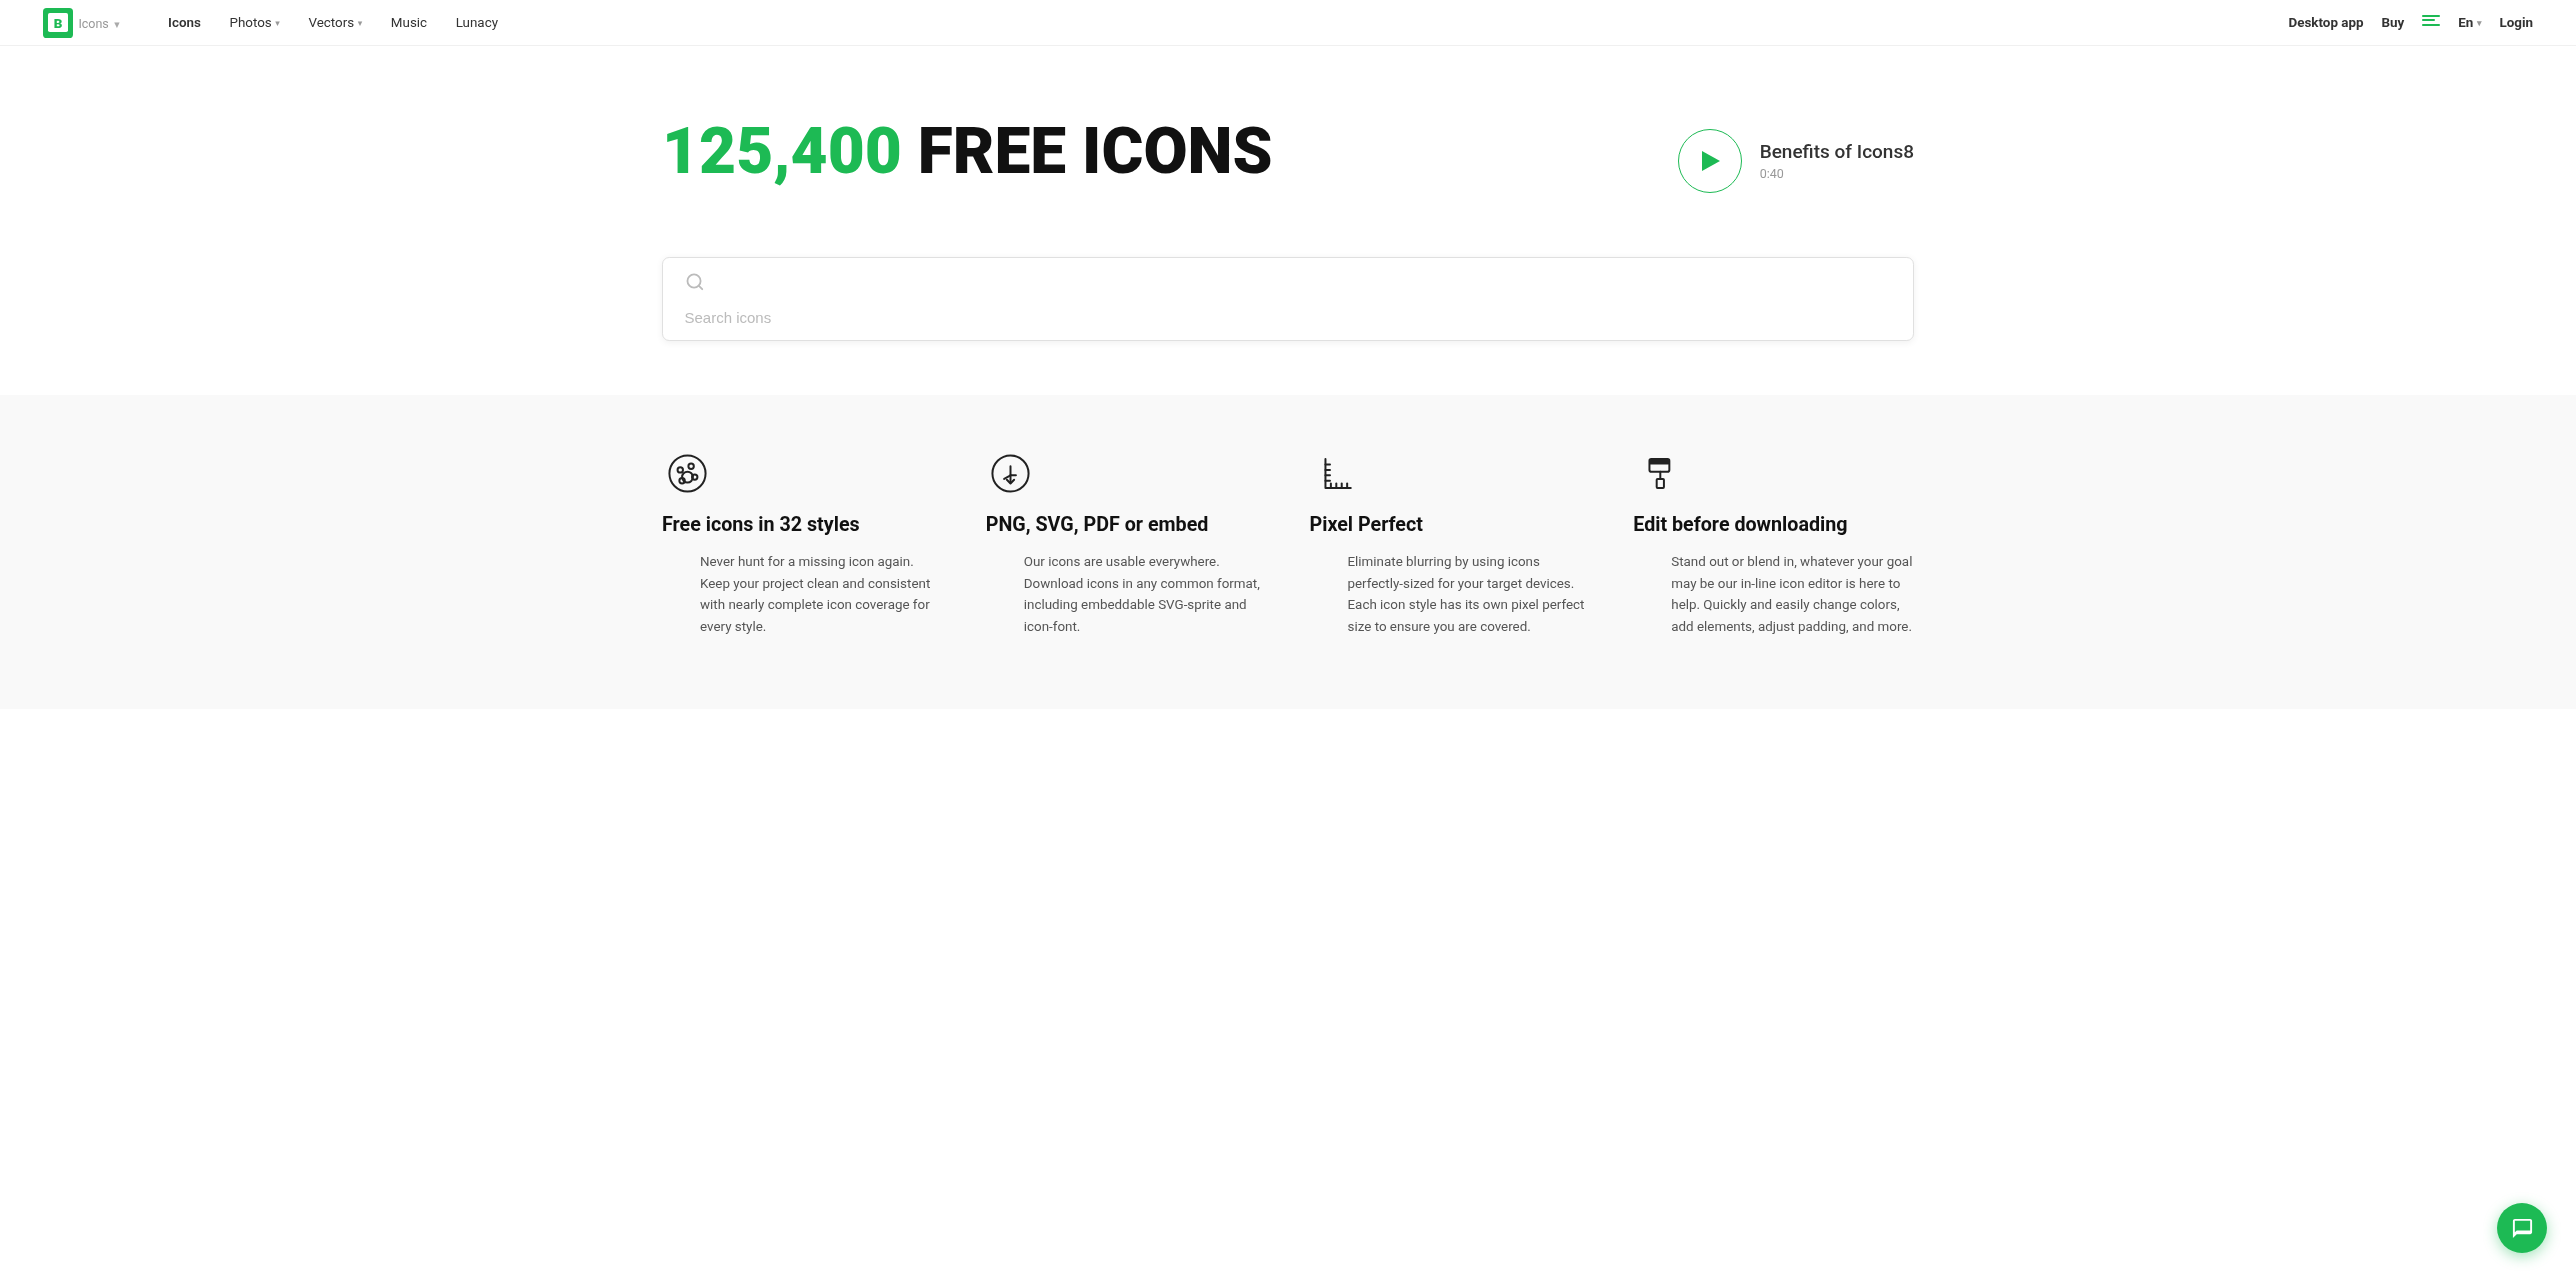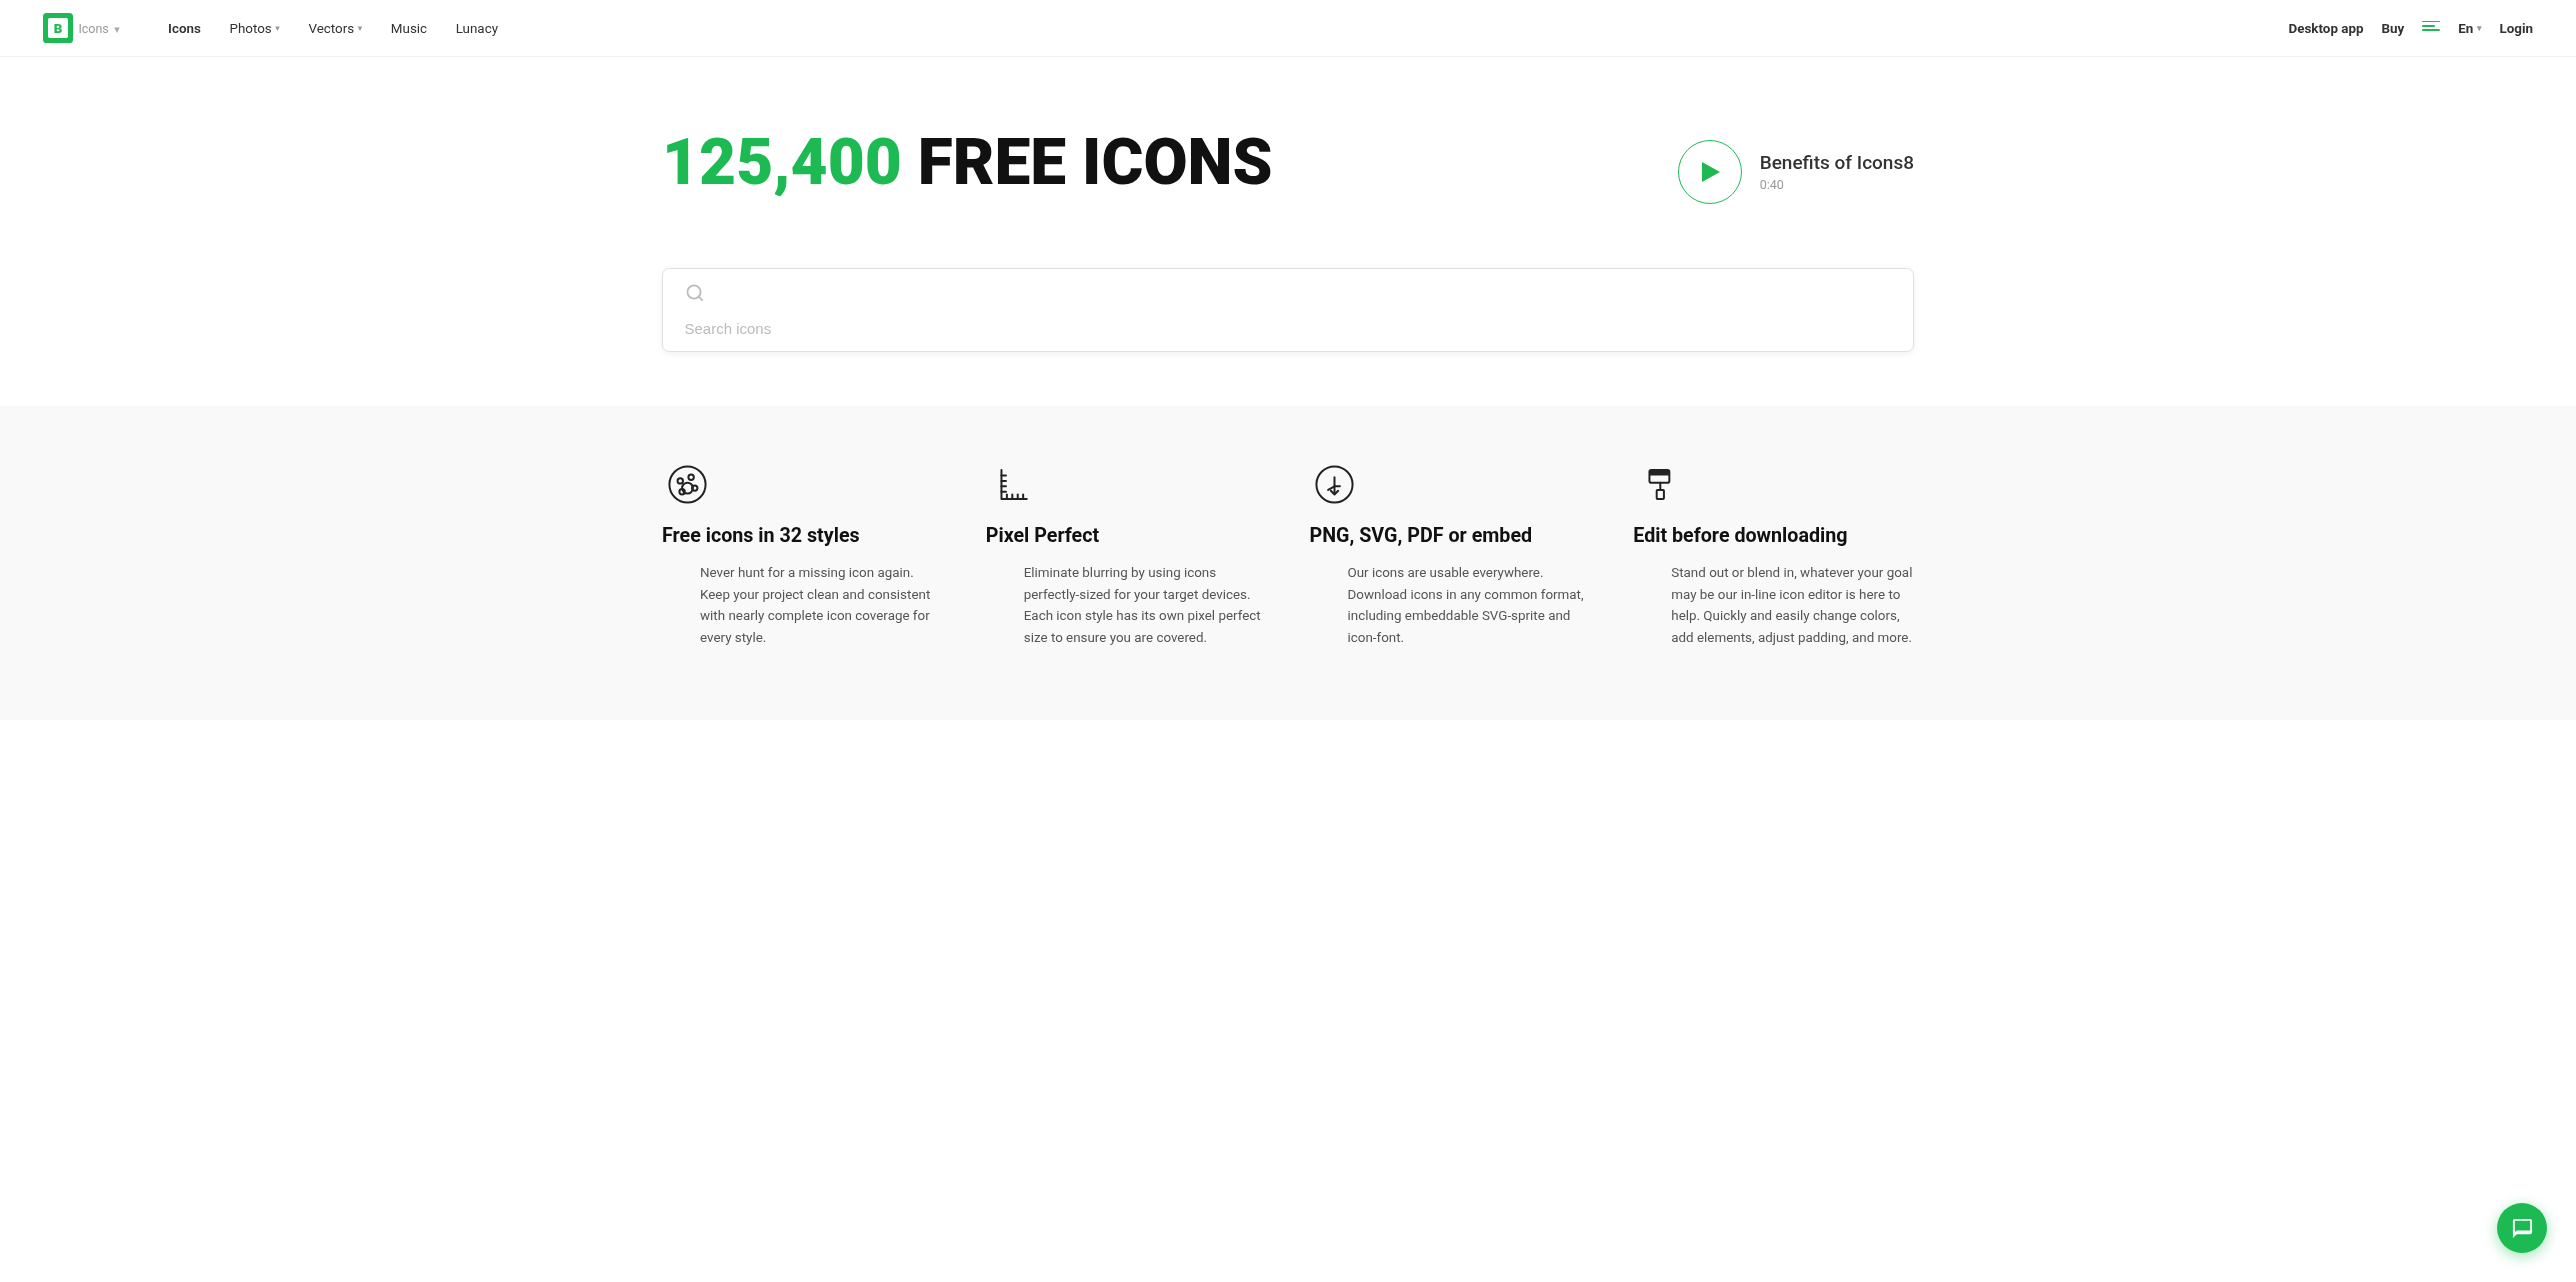--- a/index.html
+++ b/index.html
@@ -3,21 +3,21 @@
   <meta charset="utf-8">
   <style>
     * { margin: 0; padding: 0; box-sizing: border-box; }
     body { font-family: -apple-system, BlinkMacSystemFont, 'Segoe UI', Roboto, sans-serif; background: #fff; color: #222; }
 
     
     header {
       display: flex;
       align-items: center;
       padding: 0 43px;
-      height: 57px;
+      height: 46px;
       border-bottom: 0.9px solid #f0f0f0;
       background: #fff;
       position: sticky;
       top: 0;
       z-index: 100;
     }
     .logo-area {
       display: flex;
       align-items: center;
       gap: 5.4px;
@@ -342,53 +342,53 @@
           <circle cx="26" cy="30" r="6"></circle>
         </svg>
       </div>
       <h3 class="feature-title">Free icons in 32 styles</h3>
       <p class="feature-desc">Never hunt for a missing icon again. Keep your project clean and consistent with nearly complete icon coverage for every style.</p>
     </div>
 
     <div class="feature-item">
       <div class="feature-icon">
         <svg viewBox="0 0 52 52" fill="none" stroke="#222" stroke-width="2.2" stroke-linecap="round" stroke-linejoin="round">
+          <circle cx="26" cy="26" r="20"></circle>
+          <polyline points="26,18 26,28 32,28"></polyline>
+          <polyline points="19,32 26,28"></polyline>
+          <line x1="26" y1="28" x2="26" y2="36"></line>
+          <polyline points="22,33 26,37 30,33"></polyline>
+        </svg>
+      </div>
+      <h3 class="feature-title">PNG, SVG, PDF or embed</h3>
+      <p class="feature-desc">Our icons are usable everywhere. Download icons in any common format, including embeddable SVG-sprite and icon-font.</p>
+    </div>
+
+    <div class="feature-item">
+      <div class="feature-icon">
+        <svg viewBox="0 0 52 52" fill="none" stroke="#222" stroke-width="2.2" stroke-linecap="round" stroke-linejoin="round">
 
           <polyline points="16,10 16,42 44,42"></polyline>
           <line x1="16" y1="16" x2="21" y2="16"></line>
           <line x1="16" y1="22" x2="21" y2="22"></line>
           <line x1="16" y1="28" x2="21" y2="28"></line>
           <line x1="16" y1="34" x2="21" y2="34"></line>
           <line x1="22" y1="42" x2="22" y2="37"></line>
           <line x1="28" y1="42" x2="28" y2="37"></line>
           <line x1="34" y1="42" x2="34" y2="37"></line>
           <line x1="40" y1="42" x2="40" y2="37"></line>
         </svg>
       </div>
       <h3 class="feature-title">Pixel Perfect</h3>
       <p class="feature-desc">Eliminate blurring by using icons perfectly-sized for your target devices. Each icon style has its own pixel perfect size to ensure you are covered.</p>
     </div>
 
     <div class="feature-item">
       <div class="feature-icon">
         <svg viewBox="0 0 52 52" fill="none" stroke="#222" stroke-width="2.2" stroke-linecap="round" stroke-linejoin="round">
-          <circle cx="26" cy="26" r="20"></circle>
-          <polyline points="26,18 26,28 32,28"></polyline>
-          <polyline points="19,32 26,28"></polyline>
-          <line x1="26" y1="28" x2="26" y2="36"></line>
-          <polyline points="22,33 26,37 30,33"></polyline>
-        </svg>
-      </div>
-      <h3 class="feature-title">PNG, SVG, PDF or embed</h3>
-      <p class="feature-desc">Our icons are usable everywhere. Download icons in any common format, including embeddable SVG-sprite and icon-font.</p>
-    </div>
-
-    <div class="feature-item">
-      <div class="feature-icon">
-        <svg viewBox="0 0 52 52" fill="none" stroke="#222" stroke-width="2.2" stroke-linecap="round" stroke-linejoin="round">
 
           <rect x="16" y="10" width="22" height="14" rx="2"></rect>
           <rect x="16" y="11" width="22" height="5" rx="1" fill="#222" stroke="none"></rect>
           <line x1="28" y1="24" x2="28" y2="32"></line>
           <rect x="24" y="32" width="8" height="10" rx="1"></rect>
         </svg>
       </div>
       <h3 class="feature-title">Edit before downloading</h3>
       <p class="feature-desc">Stand out or blend in, whatever your goal may be our in-line icon editor is here to help. Quickly and easily change colors, add elements, adjust padding, and more.</p>
     </div>

